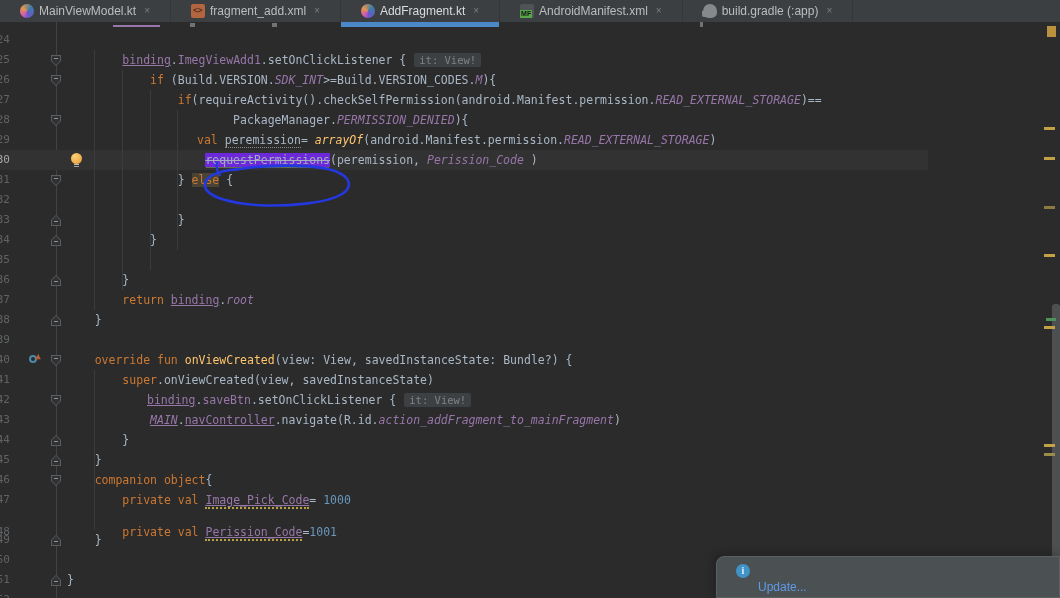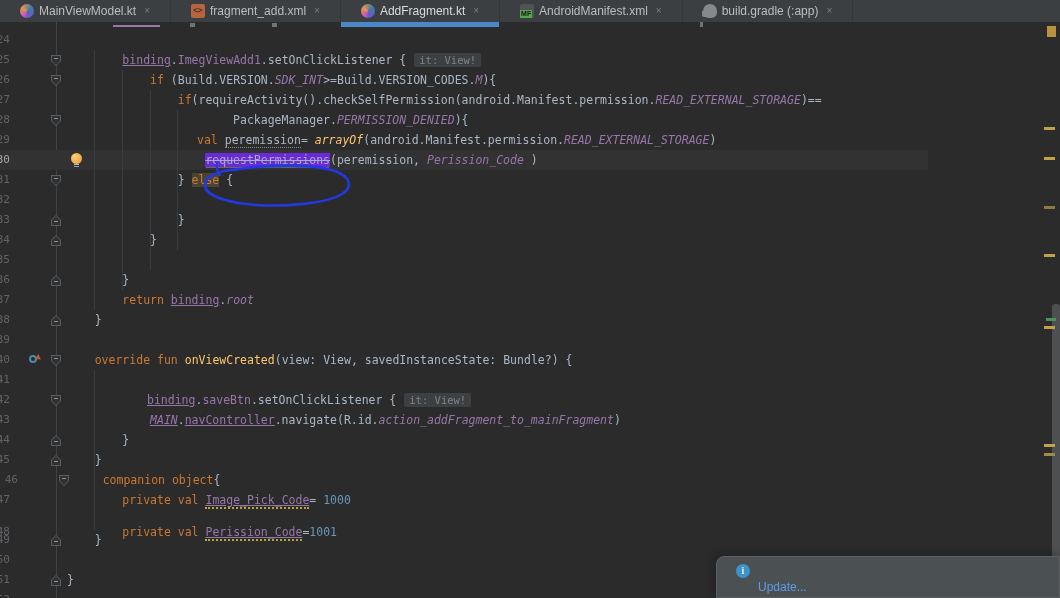--- a/index.html
+++ b/index.html
@@ -251,20 +251,21 @@
             <div class="dash"></div>
           </div>
           <div class="ovr">
             <div class="ring"></div>
             <div class="arr">▲</div>
           </div>
           <span class="code" style="left: 94.68px;"><span class="t-k">override fun</span><span class="t-p"> </span><span class="t-d">onViewCreated</span><span class="t-p">(view: View, savedInstanceState: Bundle?) {</span></span>
         </div>
         <div class="row" style="top: 348px; padding-left: 16px;">
           <span class="num">41</span>
+          <span class="code" style="left: 122.36px;"><span class="t-k">super</span><span class="t-p">.onViewCreated(view, savedInstanceState)</span></span>
         </div>
         <div class="row" style="top: 368px;">
           <span class="num">42</span>
           <div class="fold open">
             <div class="s1"></div>
             <div class="s2"></div>
             <div class="dash"></div>
           </div>
           <span class="code" style="left: 115px; margin-left: 32px;"><span class="t-f">binding</span><span class="t-p">.</span><span class="t-pr">saveBtn</span><span class="t-p">.setOnClickListener {</span><span class="t-hint">it: View!</span></span>
         </div>
@@ -283,21 +284,21 @@
         </div>
         <div class="row" style="top: 428px;">
           <span class="num">45</span>
           <div class="fold close">
             <div class="s1"></div>
             <div class="s2"></div>
             <div class="dash"></div>
           </div>
           <span class="code" style="left: 94.68px;"><span class="t-p">}</span></span>
         </div>
-        <div class="row" style="top: 448px; margin-left: 8px;">
+        <div class="row" style="top: 448px;">
           <span class="num">46</span>
           <div class="fold open">
             <div class="s1"></div>
             <div class="s2"></div>
             <div class="dash"></div>
           </div>
           <span class="code" style="left: 94.68px;"><span class="t-k">companion object</span><span class="t-p">{</span></span>
         </div>
         <div class="row" style="top: 468px;">
           <span class="num">47</span>

